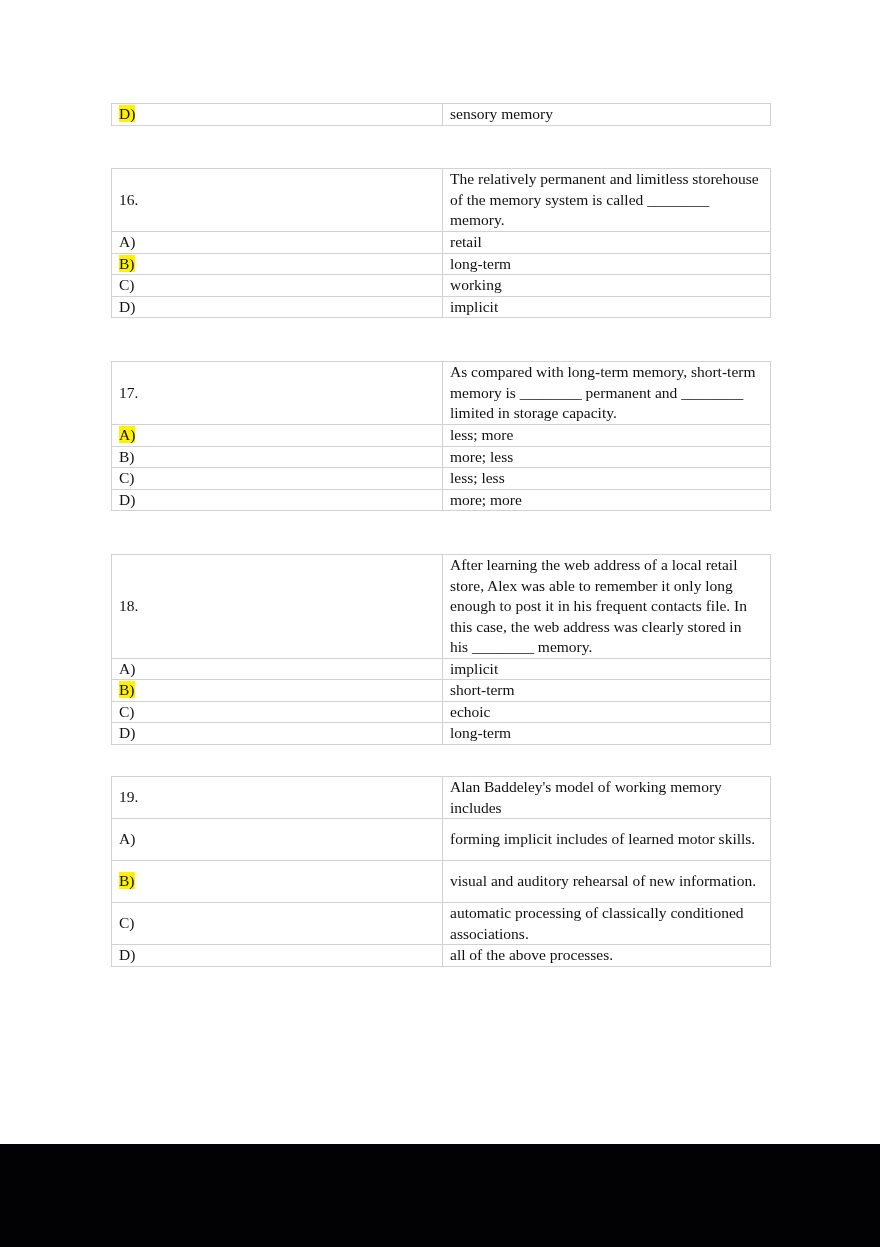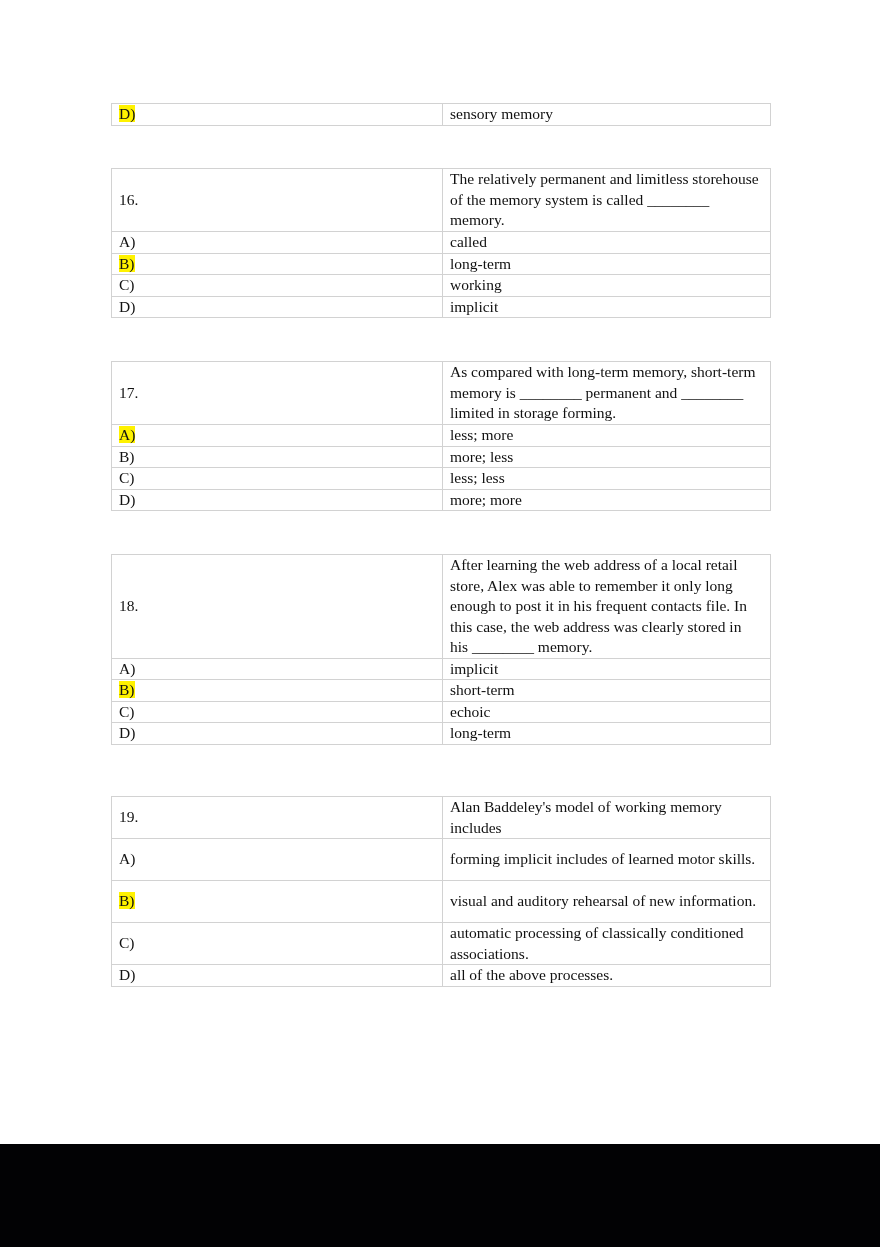--- a/index.html
+++ b/index.html
@@ -29,42 +29,42 @@
     </table>
 
   <table class="q" style="top:168px;">
     <tbody>
         <tr>
       <td class="lbl num">16.</td>
       <td style="height:62px;">The relatively permanent and limitless storehouse of the memory system is called ________ memory.</td>
     </tr>
     <tr class="opt">
           <td class="lbl">A)</td>
-          <td>called</td>
+          <td>retail</td>
         </tr>
     <tr class="opt">
           <td class="lbl"><span class="hl">B)</span></td>
           <td>long-term</td>
         </tr>
     <tr class="opt">
           <td class="lbl">C)</td>
           <td>working</td>
         </tr>
     <tr class="opt">
           <td class="lbl">D)</td>
           <td>implicit</td>
         </tr>
   </tbody>
     </table>
 
   <table class="q" style="top:361px;">
     <tbody>
         <tr>
       <td class="lbl num">17.</td>
-      <td style="height:62px;">As compared with long-term memory, short-term memory is ________ permanent and ________ limited in storage forming.</td>
+      <td style="height:62px;">As compared with long-term memory, short-term memory is ________ permanent and ________ limited in storage capacity.</td>
     </tr>
     <tr class="opt">
           <td class="lbl"><span class="hl">A)</span></td>
           <td>less; more</td>
         </tr>
     <tr class="opt">
           <td class="lbl">B)</td>
           <td>more; less</td>
         </tr>
     <tr class="opt">
@@ -96,21 +96,21 @@
           <td class="lbl">C)</td>
           <td>echoic</td>
         </tr>
     <tr class="opt">
           <td class="lbl">D)</td>
           <td>long-term</td>
         </tr>
   </tbody>
     </table>
 
-  <table class="q" style="top:796px;">
+  <table class="q" style="top:776px;">
     <tbody>
         <tr>
       <td class="lbl num">19.</td>
       <td style="height:41px;margin-top:20px;">Alan Baddeley's model of working memory includes</td>
     </tr>
     <tr>
           <td class="lbl">A)</td>
           <td style="height:41px;">forming implicit includes of learned motor skills.</td>
         </tr>
     <tr>

